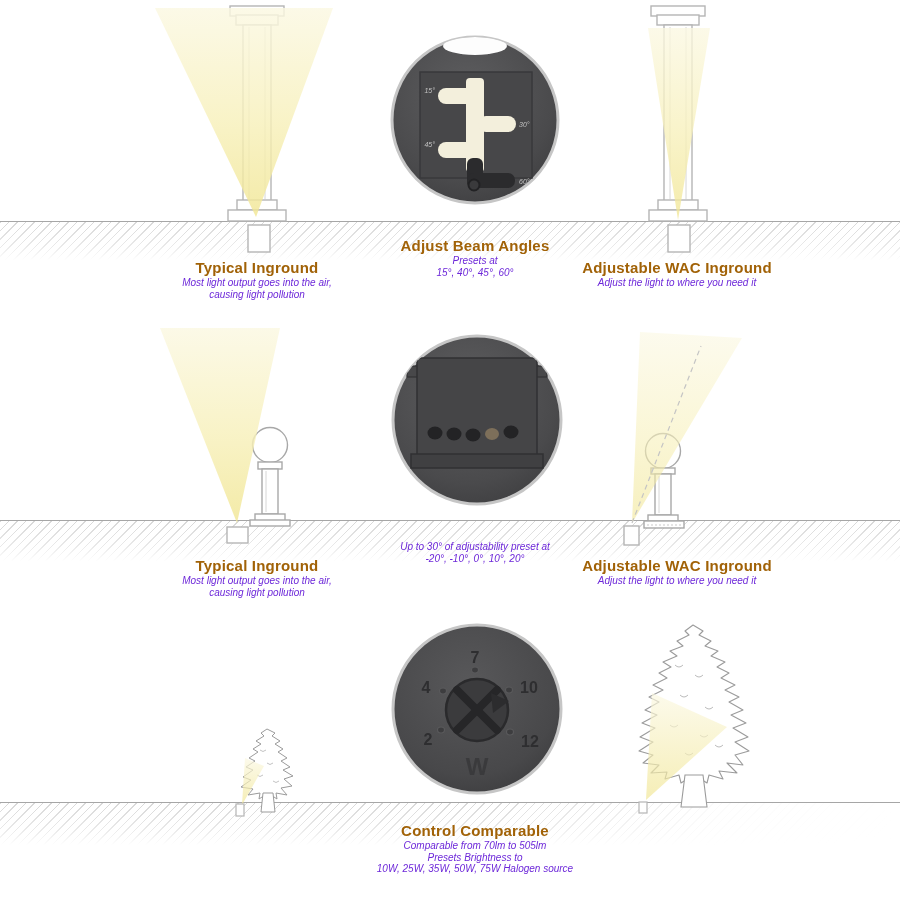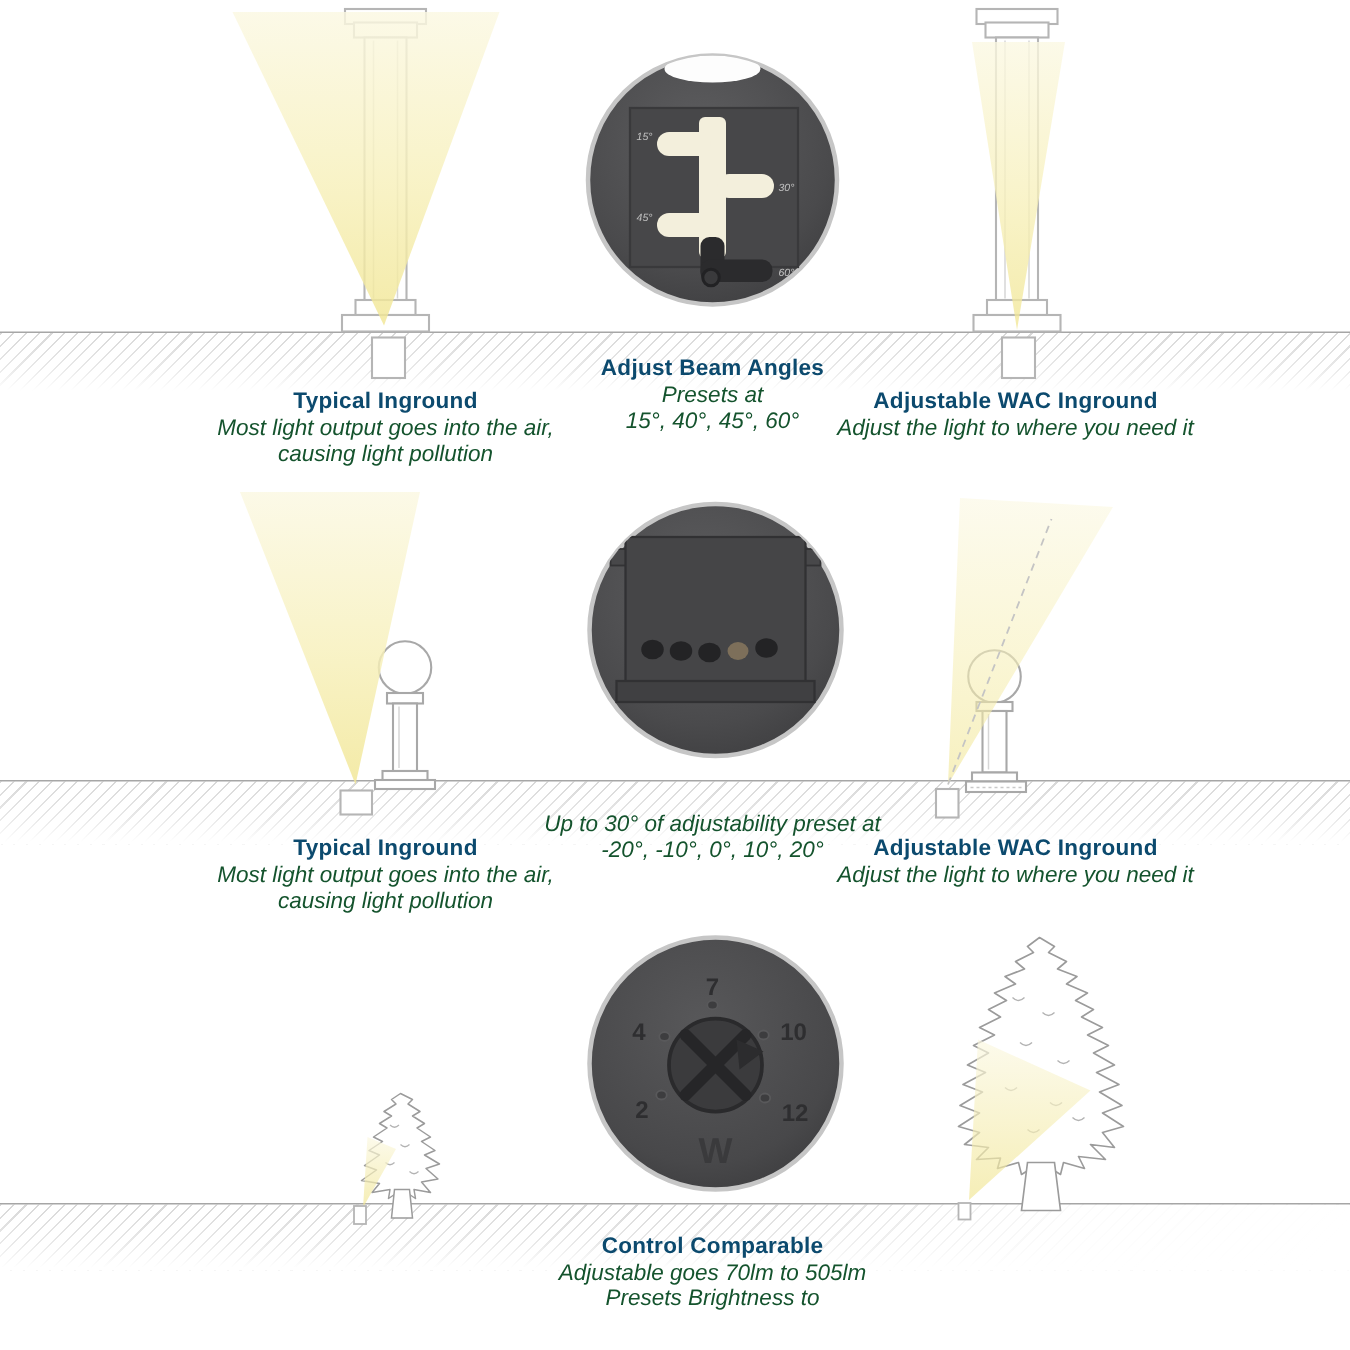--- a/index.html
+++ b/index.html
@@ -8,22 +8,22 @@
   .ground{position:absolute;left:0;width:900px;border-top:1.5px solid #a6a6a6;
     background-image:
       linear-gradient(to bottom, rgba(255,255,255,0) 0%, rgba(255,255,255,.45) 60%, #fff 96%),
       repeating-linear-gradient(135deg,#d8d8d8 0px,#d8d8d8 1px,rgba(255,255,255,0) 1px,rgba(255,255,255,0) 6px);}
   .ground.r3{background-image:
       linear-gradient(to right, rgba(255,255,255,0) 0%, rgba(255,255,255,0) 55%, rgba(255,255,255,.9) 80%, #fff 100%),
       linear-gradient(to bottom, rgba(255,255,255,0) 0%, rgba(255,255,255,.45) 60%, #fff 96%),
       repeating-linear-gradient(135deg,#d8d8d8 0px,#d8d8d8 1px,rgba(255,255,255,0) 1px,rgba(255,255,255,0) 6px);}
   svg.fx{position:absolute;overflow:visible;}
   .caption{position:absolute;text-align:center;}
-  .cap-title{font-size:15px;font-weight:bold;color:#0c4a6e;letter-spacing:.2px;margin-bottom:1px;}
-  .cap-desc{font-size:15px;font-style:italic;color:#14532d;line-height:1.16;}
+  .cap-title{font-size:15px;font-weight:bold;color:#a16207;letter-spacing:.2px;margin-bottom:1px;}
+  .cap-desc{font-size:10px;font-style:italic;color:#6d28d9;line-height:1.16;}
 </style>
 </head>
 <body>
 
 <div class="canvas">
 
   <div class="ground" style="top:221px;height:40px;"></div>
   <div class="ground" style="top:520px;height:42px;"></div>
   <div class="ground r3" style="top:802px;height:44px;"></div>
 
@@ -271,17 +271,18 @@
         <path d="M85,120 q4,4 8,0"></path>
       <path d="M70,138 q4,4 8,0"></path>
         <path d="M100,130 q4,4 8,0"></path>
     </g>
     <polygon points="31,185 37,78 112,112" fill="url(#g6)" opacity="0.68"></polygon>
     <rect x="24" y="187" width="8" height="11" fill="#ffffff" stroke="#b5b5b5" stroke-width="1.2"></rect>
   </svg>
 
   <div class="caption" style="left:305px;top:822px;width:340px;">
     <div class="cap-title">Control Comparable</div>
-    <div class="cap-desc">Adjustable goes 70lm to 505lm</div>
+    <div class="cap-desc">Comparable from 70lm to 505lm</div>
     <div class="cap-desc">Presets Brightness to</div>
+    <div class="cap-desc">10W, 25W, 35W, 50W, 75W Halogen source</div>
   </div>
 
 </div>
 
 </body></html>

